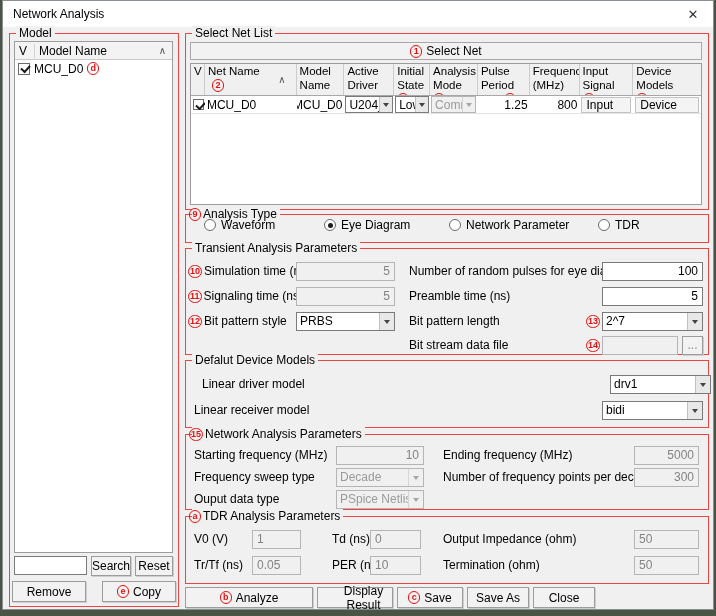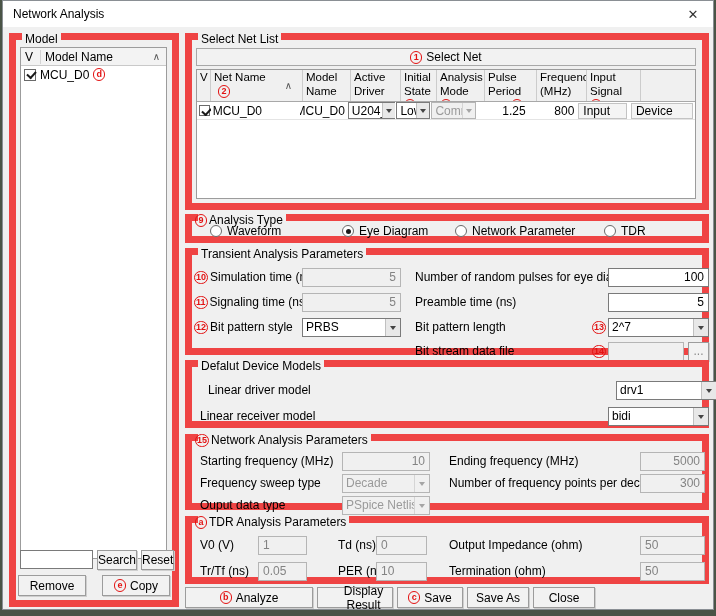--- a/index.html
+++ b/index.html
@@ -20,21 +20,21 @@
     position:absolute; left:0; top:0; right:0; height:26px;
     background:#ffffff; display:flex; align-items:center; padding:0 10px;gap:35px;
   }
   .titlebar .title { font-size:12px; color:#000; }
   .titlebar .close {
     margin-left:auto; font-size:13px; color:#333; cursor:default;
     width:20px; text-align:center;
   }
   
   .group {
-    position:absolute; border:7px solid #ef4444; background:#f0f0f0;padding-left:47px;
+    position:absolute; border:1px solid #ef4444; background:#f0f0f0;padding-left:47px;
   }
   .group-label {
     position:absolute; top:-8px; left:6px; background:#f0f0f0;
     padding:0 3px; font-size:12px; color:#000; white-space:nowrap;
     display:inline-flex; align-items:center; gap:2px;
   }
   
   .ann {
     display:inline-flex; align-items:center; justify-content:center;
     min-width:12px; height:13px; padding:0 1px;
@@ -220,20 +220,24 @@
         </div>
         <div class="th c6">
           <span class="lbl">Pulse Period (ns)</span>
           <span class="ann">6</span>
         </div>
         <div class="th c7"><span class="lbl">Frequency (MHz)</span></div>
         <div class="th c8">
           <span class="lbl">Input Signal</span>
           <span class="below"><span class="ann">7</span></span>
         </div>
+        <div class="th c9">
+          <span class="lbl">Device Models</span>
+          <span class="below"><span class="ann">8</span></span>
+        </div>
       </div>
 
       <div class="trow">
         <div class="td c0">
             <span class="checkbox checked" style="width:11px;height:11px;"></span>
           </div>
         <div class="td c1">MCU_D0</div>
         <div class="td c2 right">MCU_D0</div>
         <div class="td c3" style="padding:0 1px;">
           <div class="combo small" style="width:48px;">
@@ -268,21 +272,21 @@
   <div class="group" style="left:182px; top:213px; width:524px; height:29px;">
     <span class="group-label">
       <span class="ann" style="margin-left:-6px;">9</span>
       <span>Analysis Type</span>
     </span>
     <div class="radio-row">
       <label class="radio-opt" style="left:18px;">
         <span class="radio"></span>
         <span>Waveform</span>
       </label>
-      <label class="radio-opt" style="left:150px;">
+      <label class="radio-opt" style="left:138px;">
         <span class="radio selected"></span>
         <span>Eye Diagram</span>
       </label>
       <label class="radio-opt" style="left:263px;">
         <span class="radio"></span>
         <span>Network Parameter</span>
       </label>
       <label class="radio-opt" style="left:412px;">
         <span class="radio"></span>
         <span>TDR</span>

